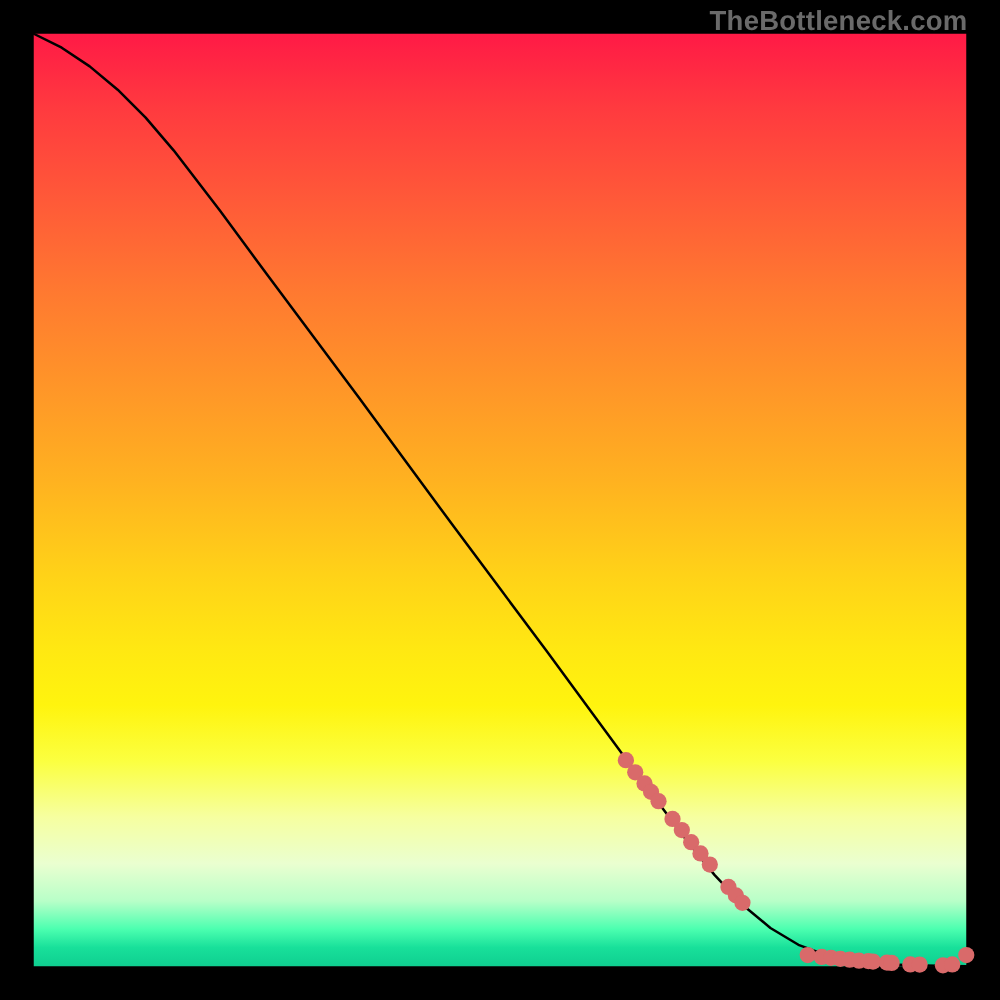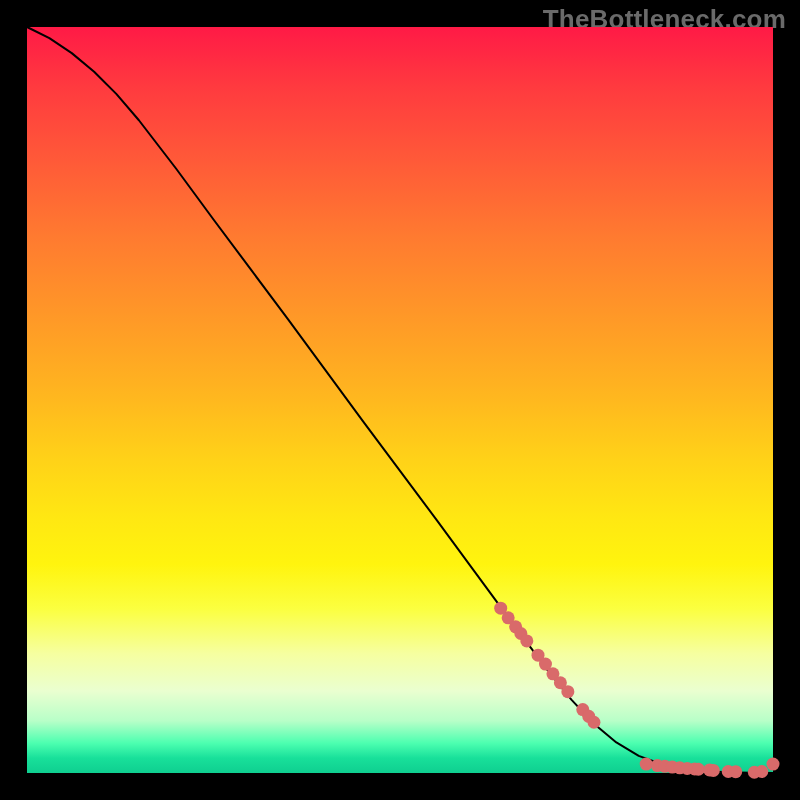--- a/index.html
+++ b/index.html
@@ -40,23 +40,23 @@
       #eaffd0 89%,
       #b8ffc8 93%,
       #4cffb0 96%,
       #18e09a 98%,
       #0fcf90 100%
     );
   }
   .watermark {
     position: absolute;
     top: 4px;
-    right: 14px;
+    right: 26px;
     color: #6a6a6a;
-    font-size: 26px;
+    font-size: 22px;
     font-weight: 600;
     letter-spacing: 0.2px;
     user-select: none;
   }
   svg.overlay {
     position: absolute;
     left: 27px;
     top: 27px;
     width: 746px;
     height: 746px;

